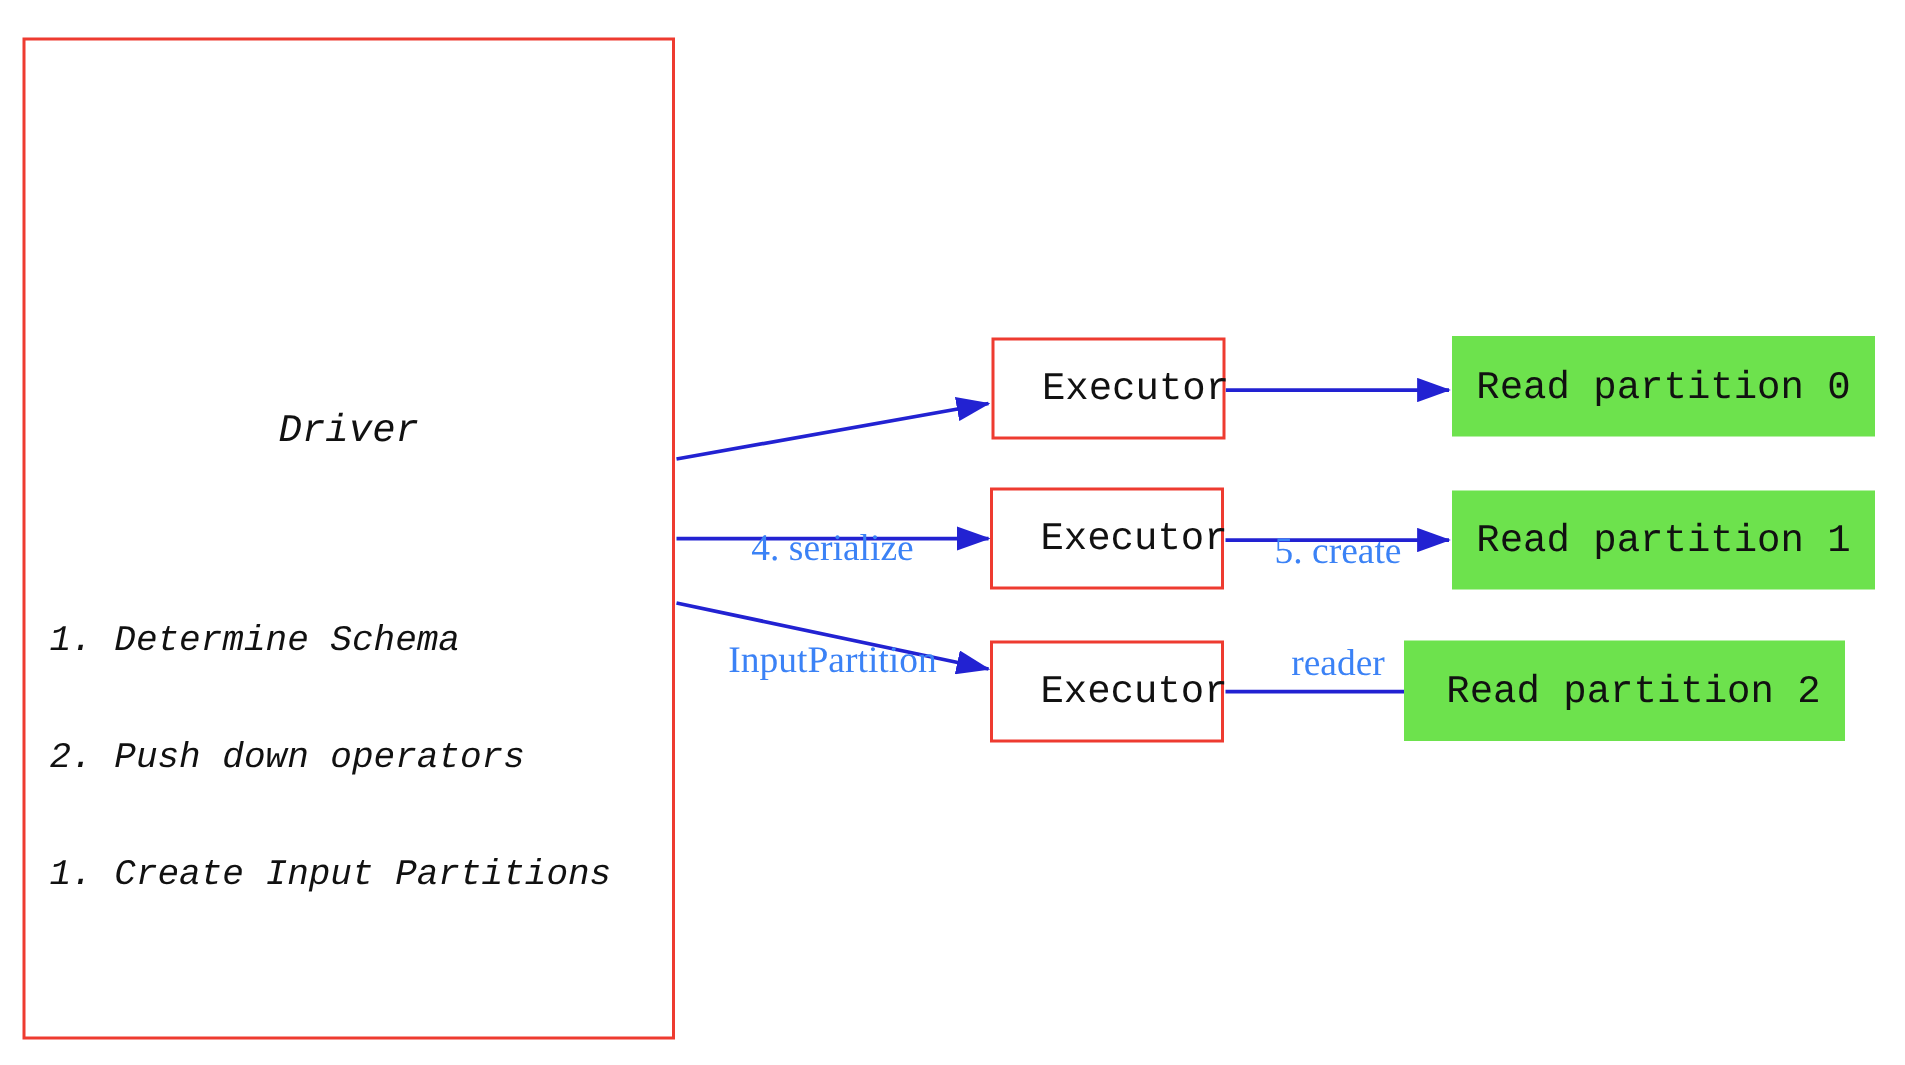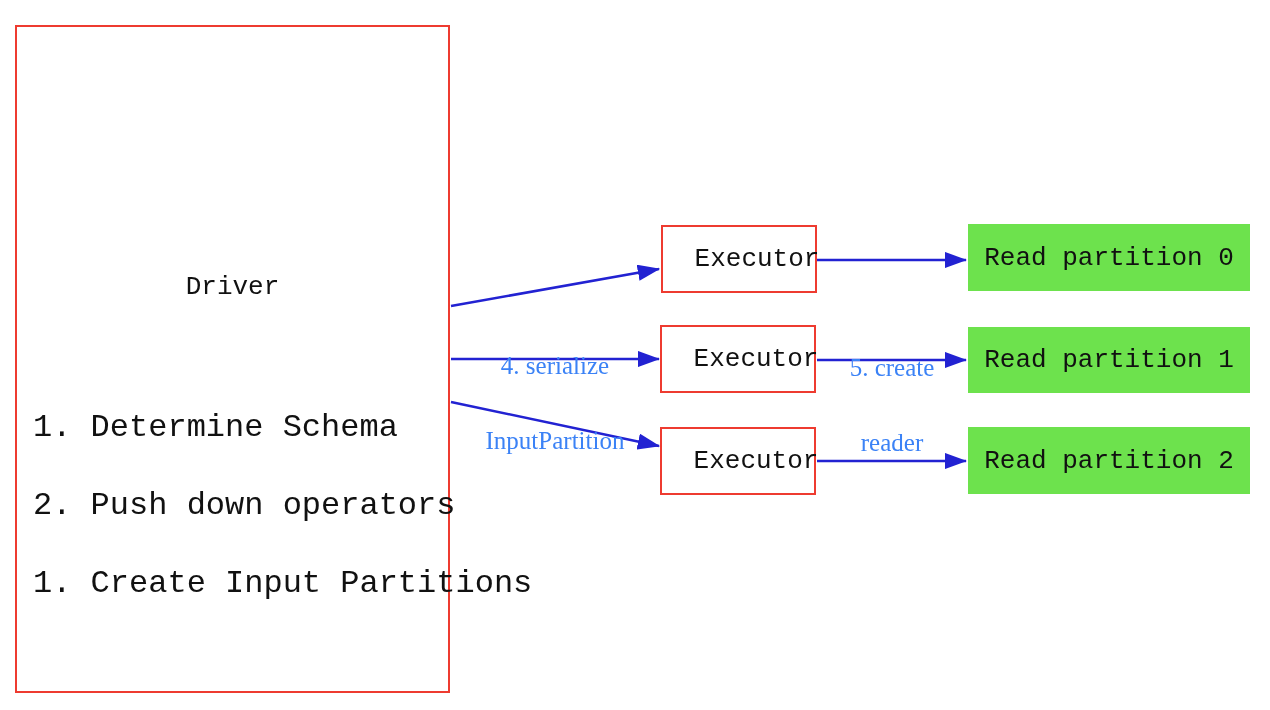--- a/index.html
+++ b/index.html
@@ -36,36 +36,37 @@
     box-sizing: border-box;
     border: 2px solid var(--box-border, #ee3b30);
     background: #ffffff;
     padding-left: 36px;
   }
   .driver-box {
     left: 15px;
     top: 25px;
     width: 435px;
     height: 668px;
+    font-style: italic;
   }
   .driver-title {
     position: absolute;
     left: 0;
     top: 245px;
     width: 100%;
     text-align: center;
     font-size: 26px;
     line-height: 30px;
     white-space: pre;
   }
   .driver-steps {
     position: absolute;
     left: 16px;
     top: 336px;
-    font-size: 32px;
+    font-size: 24px;
     line-height: 26px;
     white-space: pre;
   }
   .executor-box {
     width: 156px;
     height: 68px;
     display: flex;
     align-items: center;
     justify-content: center;
     font-size: 26px;
@@ -81,21 +82,21 @@
     background: var(--partition-fill, #6de24d);
     display: flex;
     align-items: center;
     justify-content: center;
     font-size: 26px;
     white-space: pre;
     text-align: center;
   }
   #partition-0 { left: 968px; top: 224px; }
   #partition-1 { left: 968px; top: 327px; height: 66px; }
-  #partition-2 { left: 968px; top: 427px; }
+  #partition-2 { left: 936px; top: 427px; padding-left: 12px; }
   .edge-label {
     position: absolute;
     font-family: "Liberation Serif", serif;
     font-size: 25px;
     line-height: 25px;
     text-align: center;
     color: #3b82f6;
     white-space: pre;
   }
   #label-serialize { left: 455px; top: 303px; width: 200px; }

